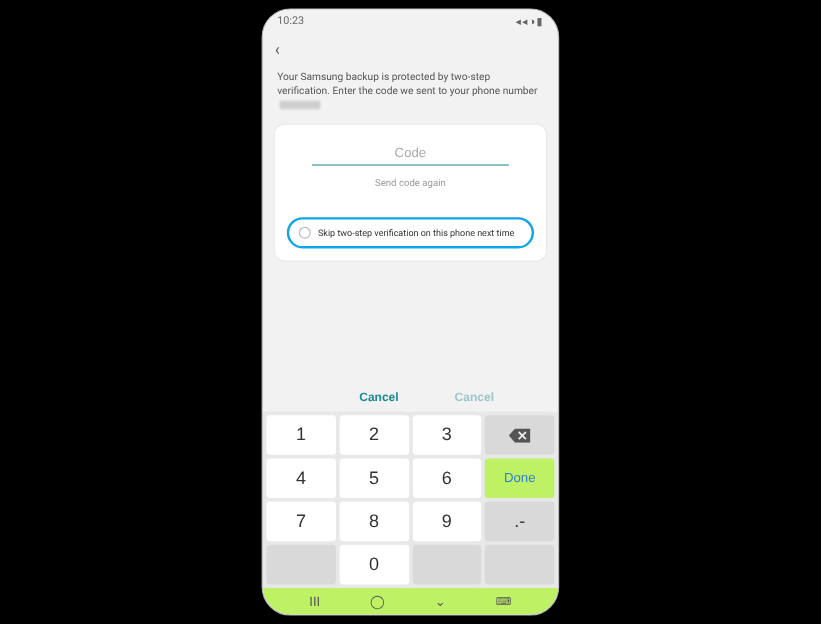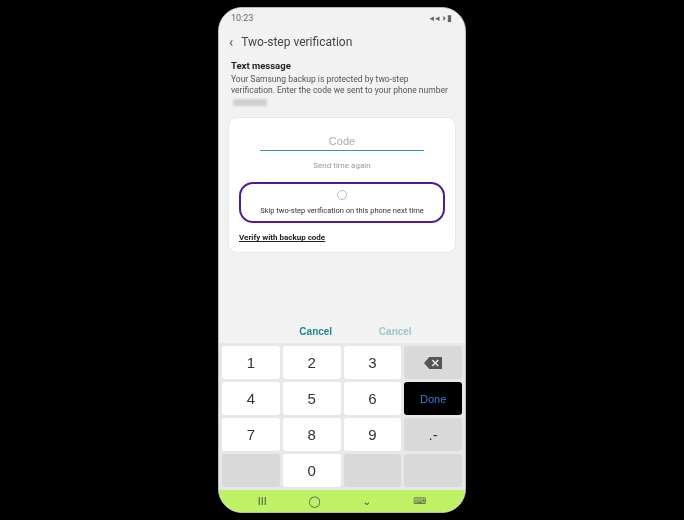--- a/index.html
+++ b/index.html
@@ -89,28 +89,27 @@
   .cursor {
     position: relative;
   }
   .send-again {
     text-align: center;
     font-size: 8px;
     color: #999;
     margin-top: 10px;
   }
   .highlight {
-    border: 2px solid #4c1d95;
+    border: 2px solid #0ea5e9;
     border-radius: 14px;
     padding: 6px 8px;
-    margin-top: 12px;
+    margin-top: 24px;
     display: flex;
     align-items: center;
     gap: 6px;
-    flex-direction: column;
   }
   .radio {
     width: 10px; height: 10px;
     border: 1px solid #bbb;
     border-radius: 50%;
     flex-shrink: 0;
   }
   .skip-label {
     font-size: 7.5px;
     color: #333;
@@ -145,21 +144,21 @@
   .key {
     background: #fff;
     border: none;
     border-radius: 3px;
     height: 33px;
     font-size: 15px;
     color: #333;
     display:flex;align-items:center;justify-content:center;
   }
   .key.func { background: #d9d9d9; color:#333; }
-  .key.done { background:#000000; color:#2f7fdc; font-size:11px; font-weight:500;}
+  .key.done { background:#bef264; color:#2f7fdc; font-size:11px; font-weight:500;}
   .key.bksp { background:#d9d9d9; }
   .bksp svg { width:18px; height:12px; }
   .navbar {
     height: 22px;
     display:flex;
     justify-content: space-around;
     align-items:center;
     background:#bef264;
     padding: 0 18px;
     color:#555;
@@ -172,43 +171,40 @@
 
 <div class="phone">
 
   <div class="statusbar">
     <span>10:23</span>
     <span class="icons">◂◂◑▮</span>
   </div>
 
   <div class="header">
     <span class="back-icon">‹</span>
-    <span class="header-title">Two-step verification</span>
   </div>
 
   <div class="body">
-    <div class="body-title">Text message</div>
     <div class="body-desc">
       <span>Your Samsung backup is protected by two-step verification. Enter the code we sent to your phone number</span>
       <span class="redact"></span>
     </div>
   </div>
 
   <div class="card">
     <div class="code-wrap cursor">
       <input class="code-input" type="text" placeholder="Code" style="">
     </div>
-    <div class="send-again">Send time again</div>
+    <div class="send-again">Send code again</div>
 
     <div class="highlight">
       <span class="radio"></span>
       <span class="skip-label">Skip two-step verification on this phone next time</span>
     </div>
 
-    <div class="backup">Verify with backup code</div>
   </div>
 
   <div class="spacer"></div>
 
   <div class="actions">
     <button class="action-btn cancel">Cancel</button>
     <button class="action-btn verify">Cancel</button>
   </div>
 
   <div class="keypad">

